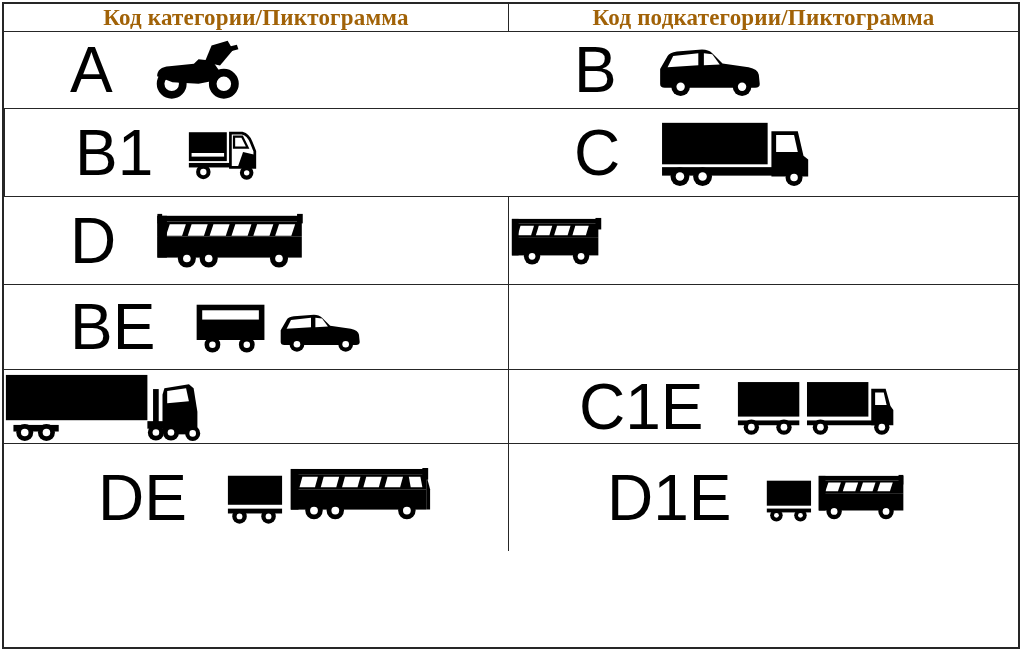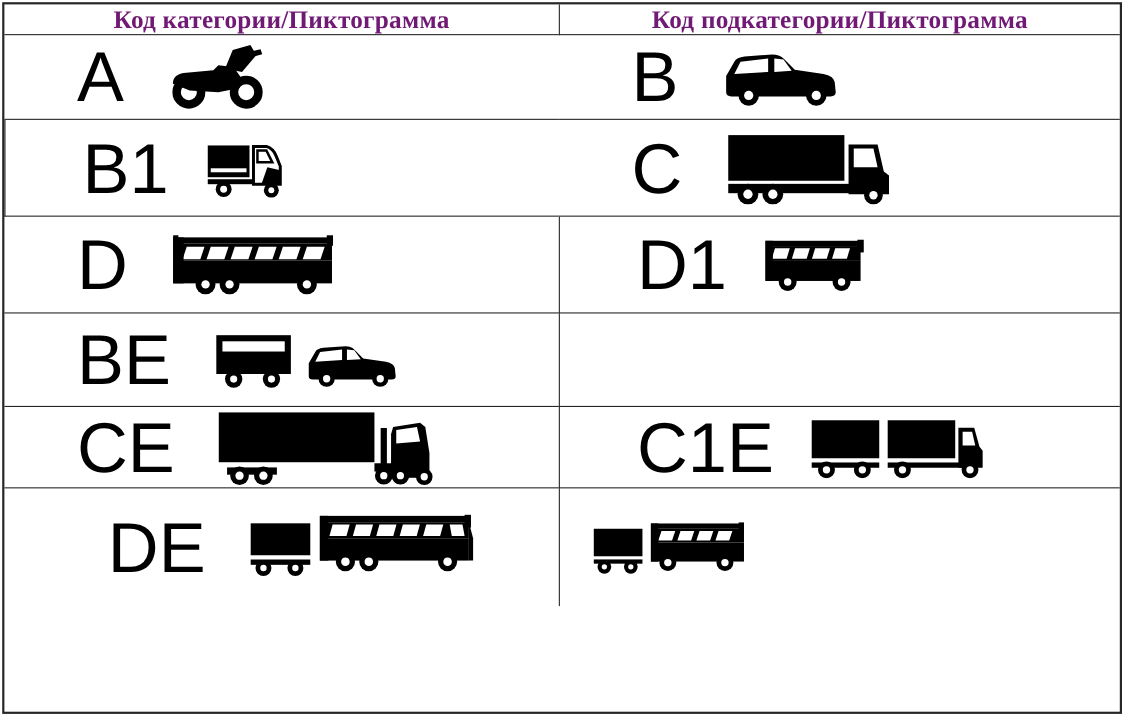--- a/index.html
+++ b/index.html
@@ -9,21 +9,21 @@
     width:1018px;height:647px;margin:2px 0 0 2px;
     border:2px solid #262626;
     display:grid;
     grid-template-columns:504px 1fr;
     grid-template-rows:28px 77px 88px 88px 85px 74px 107px auto;
     background:#fff;
   }
   .hcell{
     display:flex;align-items:center;justify-content:center;
     border-bottom:1px solid #262626;
-    font-family:"Liberation Serif",serif;font-weight:bold;font-size:23px;color:#701a75;
+    font-family:"Liberation Serif",serif;font-weight:bold;font-size:23px;color:#a16207;
     letter-spacing:.2px;white-space:nowrap;
   }
   .cell{display:flex;align-items:center;border-bottom:1px solid #262626;overflow:hidden;}
   .row7{border-bottom:none;padding-left:28px;}
   .r{border-left:1px solid #262626;}
   .code{font-size:64px;line-height:1;color:#000;white-space:nowrap;}
   .l .code{margin-left:66px;margin-right:38px;}
   .r .code{margin-left:70px;margin-right:32px;}
   .icon{flex:0 0 auto;display:flex;align-items:center;}
   .icon svg{display:block;}
@@ -122,21 +122,20 @@
         <circle class="ink" cx="34" cy="49" r="9.5"></circle>
           <circle class="win" cx="34" cy="49" r="4"></circle>
         <circle class="ink" cx="57" cy="49" r="9.5"></circle>
           <circle class="win" cx="57" cy="49" r="4"></circle>
         <circle class="ink" cx="131" cy="49" r="9.5"></circle>
           <circle class="win" cx="131" cy="49" r="4"></circle>
       </svg>
     </span>
   </div>
   <div class="cell r">
-    <span class="code">D1</span>
     <span class="icon">
       <svg width="98" height="50" viewBox="0 0 102 52">
         <rect class="ink" x="3" y="3" width="90" height="5"></rect>
         <rect class="ink" x="90" y="2" width="6" height="12"></rect>
         <rect class="ink" x="3" y="8" width="90" height="14"></rect>
         <path class="win" d="M12 10 h14 l-3 10 h-14 Z"></path>
         <path class="win" d="M31 10 h14 l-3 10 h-14 Z"></path>
         <path class="win" d="M50 10 h14 l-3 10 h-14 Z"></path>
         <path class="win" d="M69 10 h14 l-3 10 h-14 Z"></path>
         <rect class="ink" x="3" y="3" width="7" height="38"></rect>
@@ -167,21 +166,20 @@
         <circle class="ink" cx="27" cy="47" r="10"></circle>
           <circle class="win" cx="27" cy="47" r="4.5"></circle>
         <circle class="ink" cx="93" cy="47" r="10"></circle>
           <circle class="win" cx="93" cy="47" r="4.5"></circle>
       </svg>
     </span>
   </div>
   <div class="cell r"></div>
 
   <div class="cell l">
-    <span class="code">CE</span>
     <span class="icon">
       <svg width="200" height="70" viewBox="0 0 212 74">
         <rect class="ink" x="2" y="3" width="150" height="48"></rect>
         <rect class="ink" x="10" y="56" width="48" height="7"></rect>
         <circle class="ink" cx="22" cy="64" r="9"></circle>
           <circle class="win" cx="22" cy="64" r="4"></circle>
         <circle class="ink" cx="45" cy="64" r="9"></circle>
           <circle class="win" cx="45" cy="64" r="4"></circle>
         <rect class="ink" x="158" y="18" width="6" height="36"></rect>
         <path class="ink" d="M168 24 L170 17 L196 13 L201 17 L205 42 L205 65 L168 65 Z"></path>
@@ -244,20 +242,21 @@
         <circle class="ink" cx="92" cy="46" r="9"></circle>
           <circle class="win" cx="92" cy="46" r="4"></circle>
         <circle class="ink" cx="114" cy="46" r="9"></circle>
           <circle class="win" cx="114" cy="46" r="4"></circle>
         <circle class="ink" cx="188" cy="46" r="9"></circle>
           <circle class="win" cx="188" cy="46" r="4"></circle>
       </svg>
     </span>
   </div>
   <div class="cell r row7">
+    <span class="code">D1E</span>
     <span class="icon">
       <svg width="146" height="50" viewBox="0 0 150 52">
         <rect class="ink" x="2" y="8" width="46" height="26"></rect>
         <rect class="ink" x="2" y="37" width="46" height="4"></rect>
         <circle class="ink" cx="12" cy="44" r="6.5"></circle>
           <circle class="win" cx="12" cy="44" r="2.5"></circle>
         <circle class="ink" cx="37" cy="44" r="6.5"></circle>
           <circle class="win" cx="37" cy="44" r="2.5"></circle>
         <rect class="ink" x="56" y="3" width="88" height="5"></rect>
         <rect class="ink" x="139" y="2" width="5" height="10"></rect>

